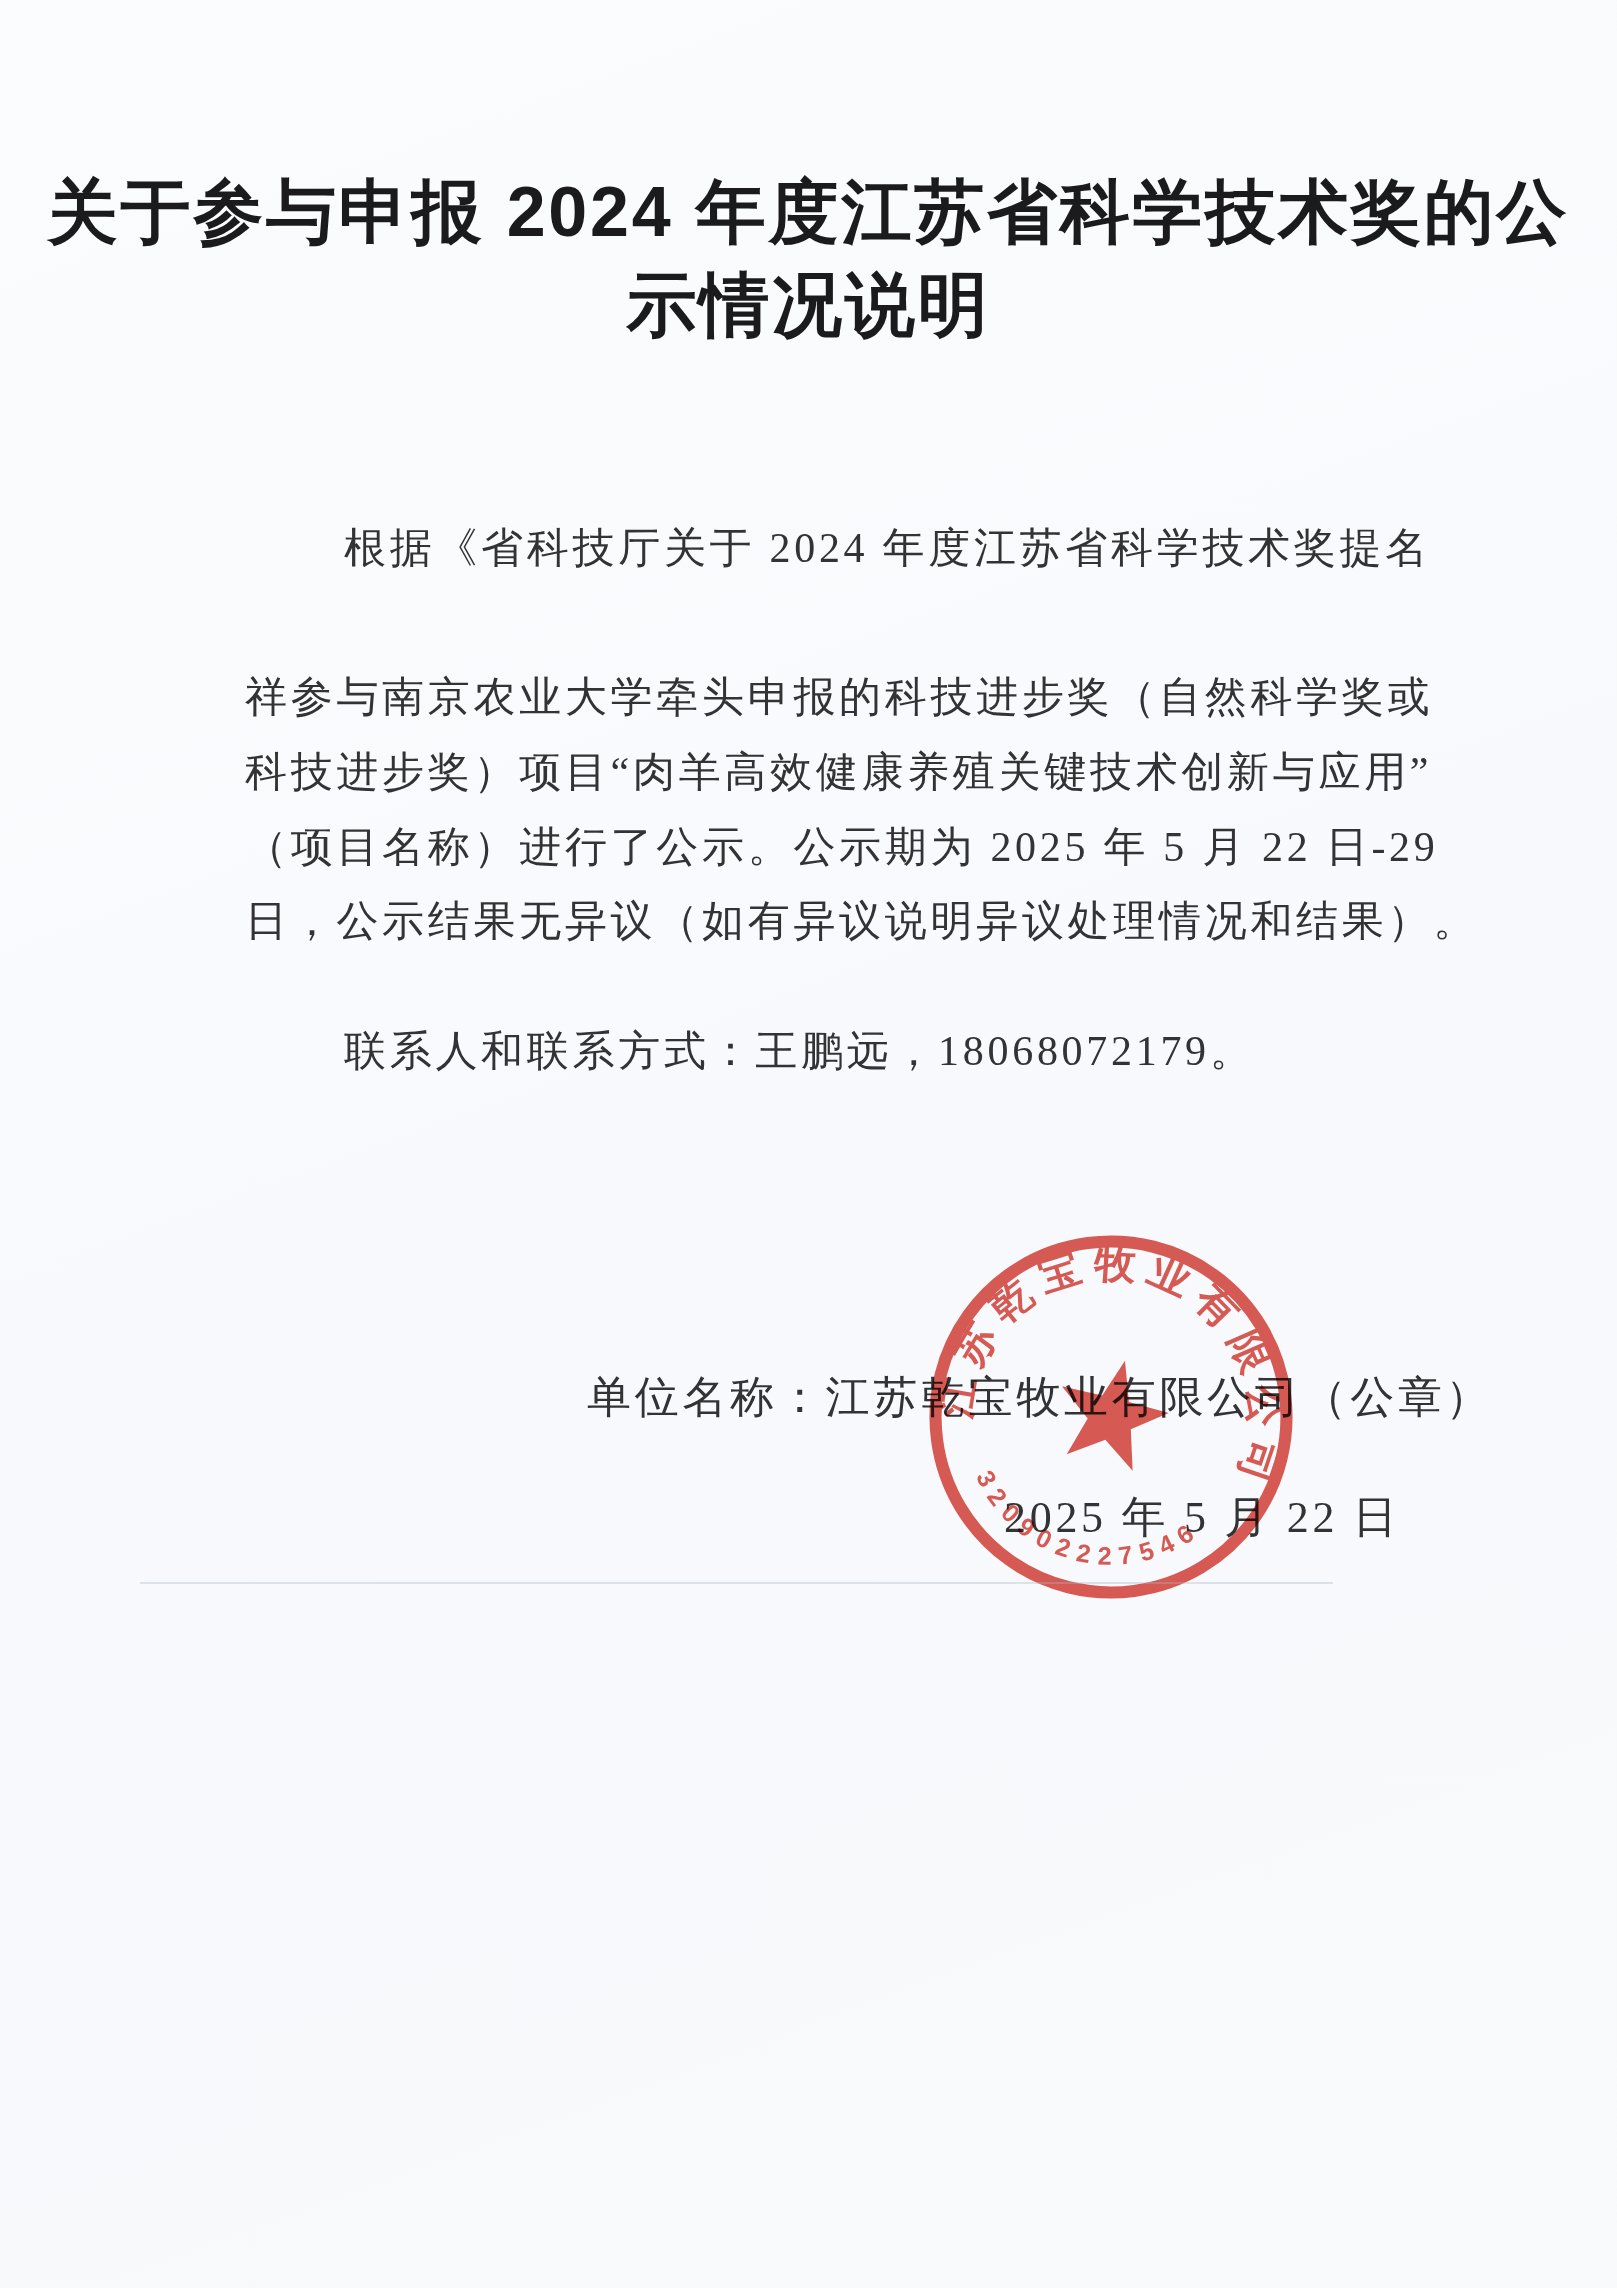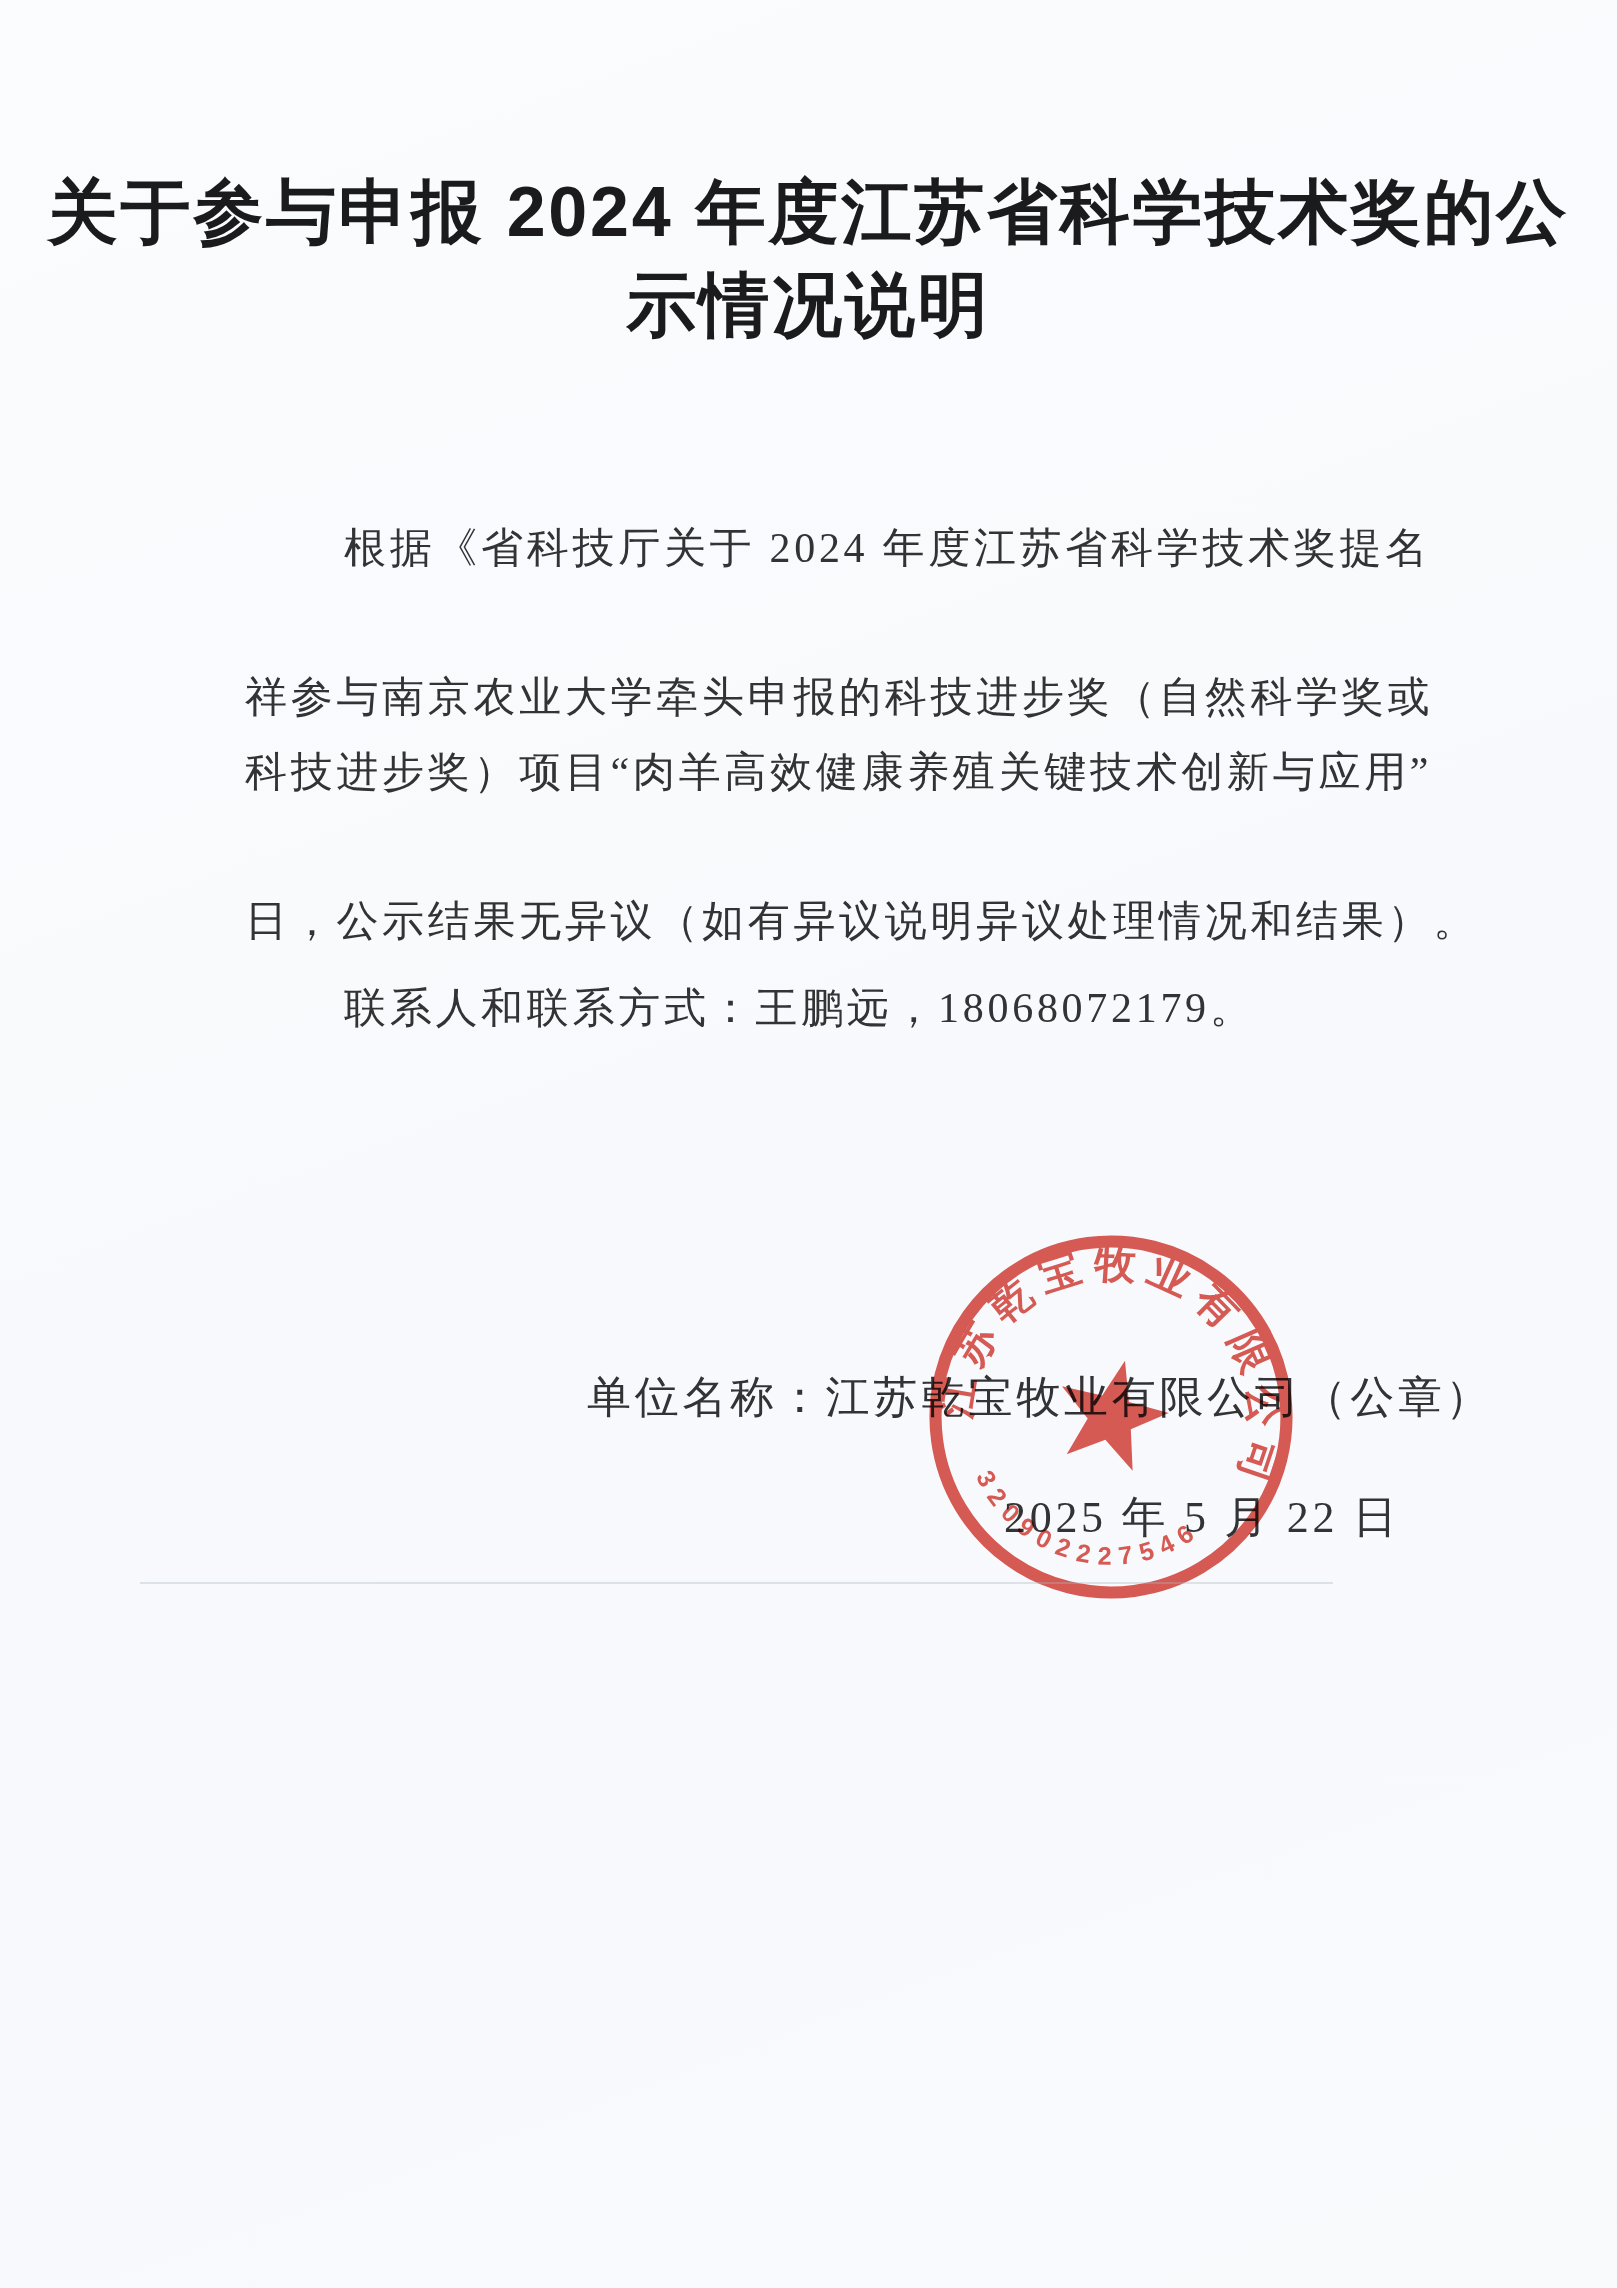--- a/index.html
+++ b/index.html
@@ -74,23 +74,24 @@
 <div class="page">
 
   <h1 class="doc-title">
     <span class="title-line">关于参与申报 2024 年度江苏省科学技术奖的公</span>
     <span class="title-line">示情况说明</span>
   </h1>
 
   <div class="body-line indent" style="top: 519px;">根据《省科技厅关于 2024 年度江苏省科学技术奖提名</div>
   <div class="body-line" style="top: 743px;">科技进步奖）项目“肉羊高效健康养殖关键技术创新与应用”</div>
   <div class="body-line" style="top: 668px;">祥参与南京农业大学牵头申报的科技进步奖（自然科学奖或</div>
+  <div class="body-line" style="top: 818px;">（项目名称）进行了公示。公示期为 2025 年 5 月 22 日-29</div>
   <div class="body-line" style="top: 892px;">日，公示结果无异议（如有异议说明异议处理情况和结果）。</div>
 
-  <div class="body-line no-justify indent" style="top: 979px; text-align: right;">联系人和联系方式：王鹏远，18068072179。</div>
+  <div class="body-line no-justify indent" style="top: 1022px; text-align: right;">联系人和联系方式：王鹏远，18068072179。</div>
 
 
   <div class="sig-line" style="left: 587px; top: 1368px;">单位名称：江苏乾宝牧业有限公司（公章）</div>
 
   <div class="sig-line" style="left: 1004px; top: 1488px;">2025 年 5 月 22 日</div>
 
   <div class="stamp-wrap">
     <svg width="392" height="392" viewBox="-210 -210 420 420" xmlns="http://www.w3.org/2000/svg">
       <defs>
         <path id="arc-top" d="M -143,46 A 150,150 0 1 1 143,46" fill="none"></path>

